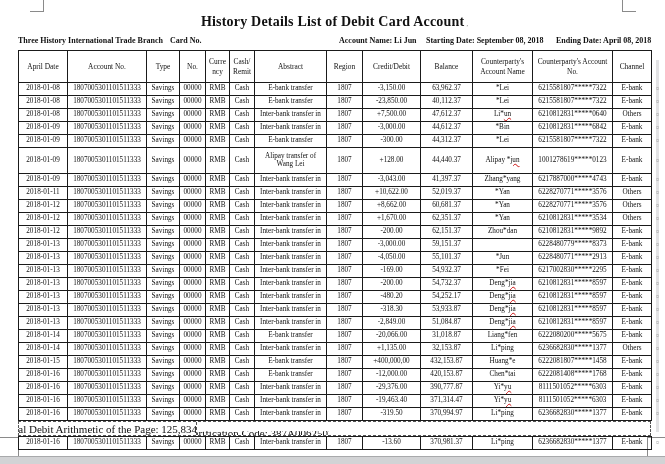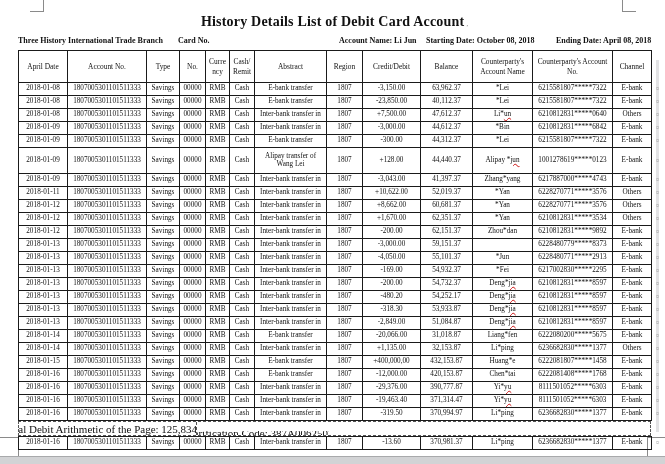--- a/index.html
+++ b/index.html
@@ -17,21 +17,21 @@
   .right-edge { position:absolute; left:656px; top:60px; width:3px; height:372px; background:#e3e3e5; }
 
   #page { position:absolute; left:18px; top:6px; width:633px; }
 
   .title { text-align:center; font-size:14px; font-weight:bold; letter-spacing:0.2px; margin:8px 0 6px 0; }
   .title-mark { font-size:6px; color:#666; font-weight:normal; margin-left:2px; }
 
   .info-line { position:relative; height:12px; font-size:8px; font-weight:bold; margin-bottom:2px; white-space:nowrap; }
   .info-line span { position:absolute; top:0; }
   .i-branch { left:0; }
-  .i-card { left:160px; }
+  .i-card { left:152px; }
   .i-account { left:321px; }
   .i-start { left:408px; }
   .i-end { left:538px; }
 
   table { border-collapse:collapse; table-layout:fixed; width:633px; font-size:7.2px; }
   th, td { border:1px solid #1a1a1a; padding:0 1px; text-align:center; vertical-align:middle; overflow:hidden; }
   thead th { height:31px; font-weight:normal; font-size:7.4px; line-height:1.3; }
   tbody td { height:12px; line-height:1.1; white-space:nowrap; }
   tr.tall td { height:25px; white-space:normal; }
   td.channel { position:relative; overflow:visible; }
@@ -64,21 +64,21 @@
 <div id="page">
 
   <div class="title">
     <span>History Details List of Debit Card Account</span><span class="title-mark">,</span>
   </div>
 
   <div class="info-line">
     <span class="i-branch">Three History International Trade Branch</span>
     <span class="i-card">Card No.</span>
     <span class="i-account">Account Name: Li Jun</span>
-    <span class="i-start">Starting Date: October 08, 2018</span>
+    <span class="i-start">Starting Date: September 08, 2018</span>
     <span class="i-end">Ending Date: April 08, 2018</span>
   </div>
 
   <table>
     <colgroup>
       <col style="width:49px">
         <col style="width:79px">
         <col style="width:33px">
         <col style="width:26px">
       <col style="width:24px">

